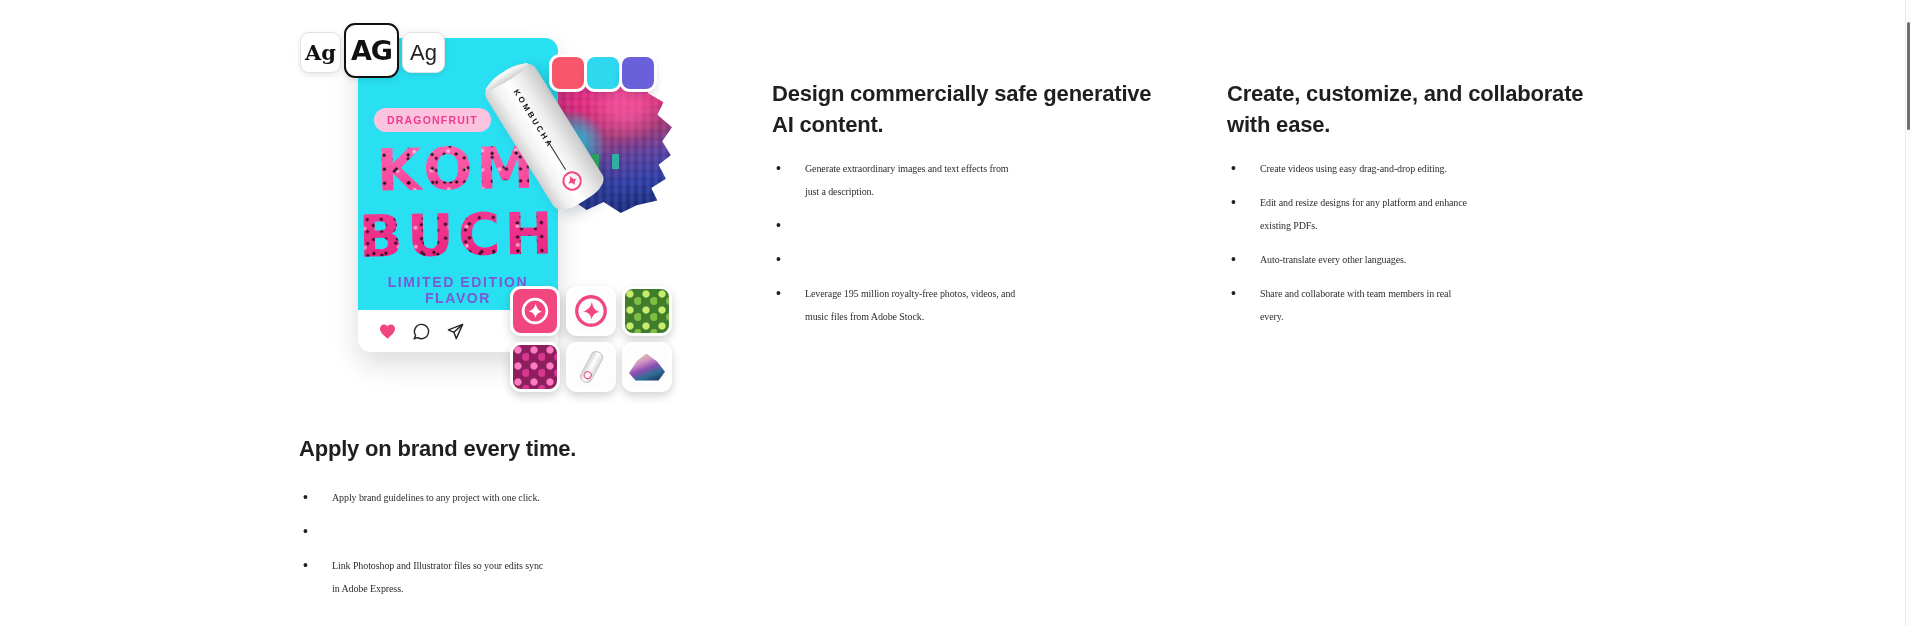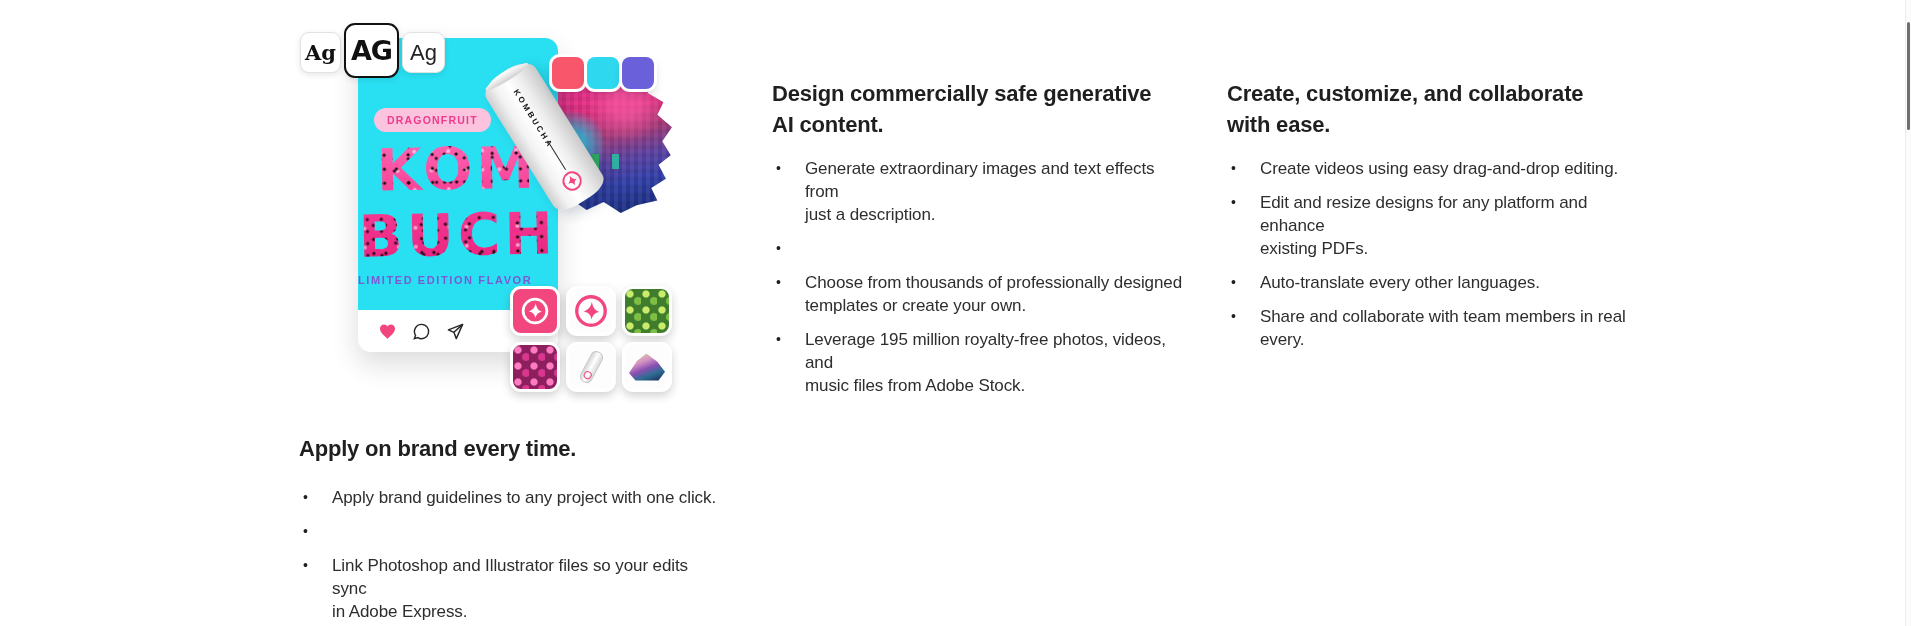--- a/index.html
+++ b/index.html
@@ -51,22 +51,22 @@
     font-family:"DejaVu Sans", sans-serif; font-weight:800; font-size:58px; line-height:66px; letter-spacing:4px;
     background:
       radial-gradient(circle at 3px 4px, rgba(20,10,10,.95) 1.1px, transparent 2px),
       radial-gradient(circle at 9px 10px, rgba(30,8,20,.9) 1.1px, transparent 2px),
       radial-gradient(circle at 6px 15px, rgba(255,255,255,.55) 1.4px, transparent 2.4px),
       linear-gradient(180deg,#ff68b4 0%,#f73f96 45%,#e82280 100%);
     background-size:12px 14px, 14px 12px, 17px 19px, 100% 100%;
     -webkit-background-clip:text; background-clip:text; color:transparent;
   }
   .post-subtitle {
-    position:absolute; left:0; right:0; top:236px; 
-    font-size:11px; font-weight:700; letter-spacing:1.6px;
+    position:absolute; left:0; right:0; top:236px; text-align:center;
+    font-size:14px; font-weight:700; letter-spacing:1.6px;
   }
   .post-actions { position:absolute; left:0; right:0; bottom:0; height:42px; display:flex; align-items:center; gap:15px; padding-left:20px; }
   .action-icon { width:19px; height:19px; display:block; cursor:pointer; }
 
   .can {
     position:absolute; left:217px; top:38px; width:58px; height:152px; z-index:2;
     transform:rotate(-32deg);
     background:linear-gradient(90deg,#cfcfcf 0%,#f2f2f2 22%,#ffffff 45%,#ececec 70%,#c9c9c9 100%);
     border-radius:26px 26px 22px 22px / 14px 14px 12px 12px;
     box-shadow:4px 8px 14px rgba(0,30,60,.18);
@@ -124,21 +124,21 @@
   .section { position:absolute; width:420px; }
   .section h2 {
     font-size:22px; line-height:31px; font-weight:700; letter-spacing:-0.2px; white-space:pre-line;
     font-family:"Liberation Sans", sans-serif;
   }
   .section ul { list-style:none; display:flex; flex-direction:column; gap:11px; }
   .section.two-line ul { margin-top:17px; }
   .section.one-line ul { margin-top:22px; }
   .bullet { display:flex; }
   .bullet .dot { width:33px; flex:0 0 33px; font-size:14px; line-height:23px; color:#1f1f1f; padding-left:4px; }
-  .bullet .btext { font-size:17px; line-height:23px; letter-spacing:-0.1px; white-space:pre-line; }
+  .bullet .btext { font-size:10px; line-height:23px; letter-spacing:-0.1px; white-space:pre-line;font-family:Liberation Serif, serif; }
 
   .sec-generative  { left:772px;  top:78px; }
   .sec-collaborate { left:1227px; top:78px; }
   .sec-brand       { left:299px;  top:433px; }
 
   
   .scrollbar-track { position:absolute; right:0; top:0; width:6px; height:626px; border-left:1px solid #ececec; background:#fbfbfb; }
   .scrollbar-thumb { position:absolute; right:1px; top:22px; width:3.5px; height:108px; background:#6f6f6f; border-radius:2px; cursor:pointer; }
 </style>
 </head>
@@ -222,22 +222,20 @@
       <li class="bullet">
           <span class="dot">•</span>
           <span class="btext">Generate extraordinary images and text effects from
 just a description.</span>
         </li>
       <li class="bullet">
           <span class="dot">•</span>
         </li>
       <li class="bullet">
           <span class="dot">•</span>
-          <span class="btext">Choose from thousands of professionally designed
-templates or create your own.</span>
         </li>
       <li class="bullet">
           <span class="dot">•</span>
           <span class="btext">Leverage 195 million royalty-free photos, videos, and
 music files from Adobe Stock.</span>
         </li>
     </ul>
   </div>
 
   <div class="section two-line sec-collaborate">

